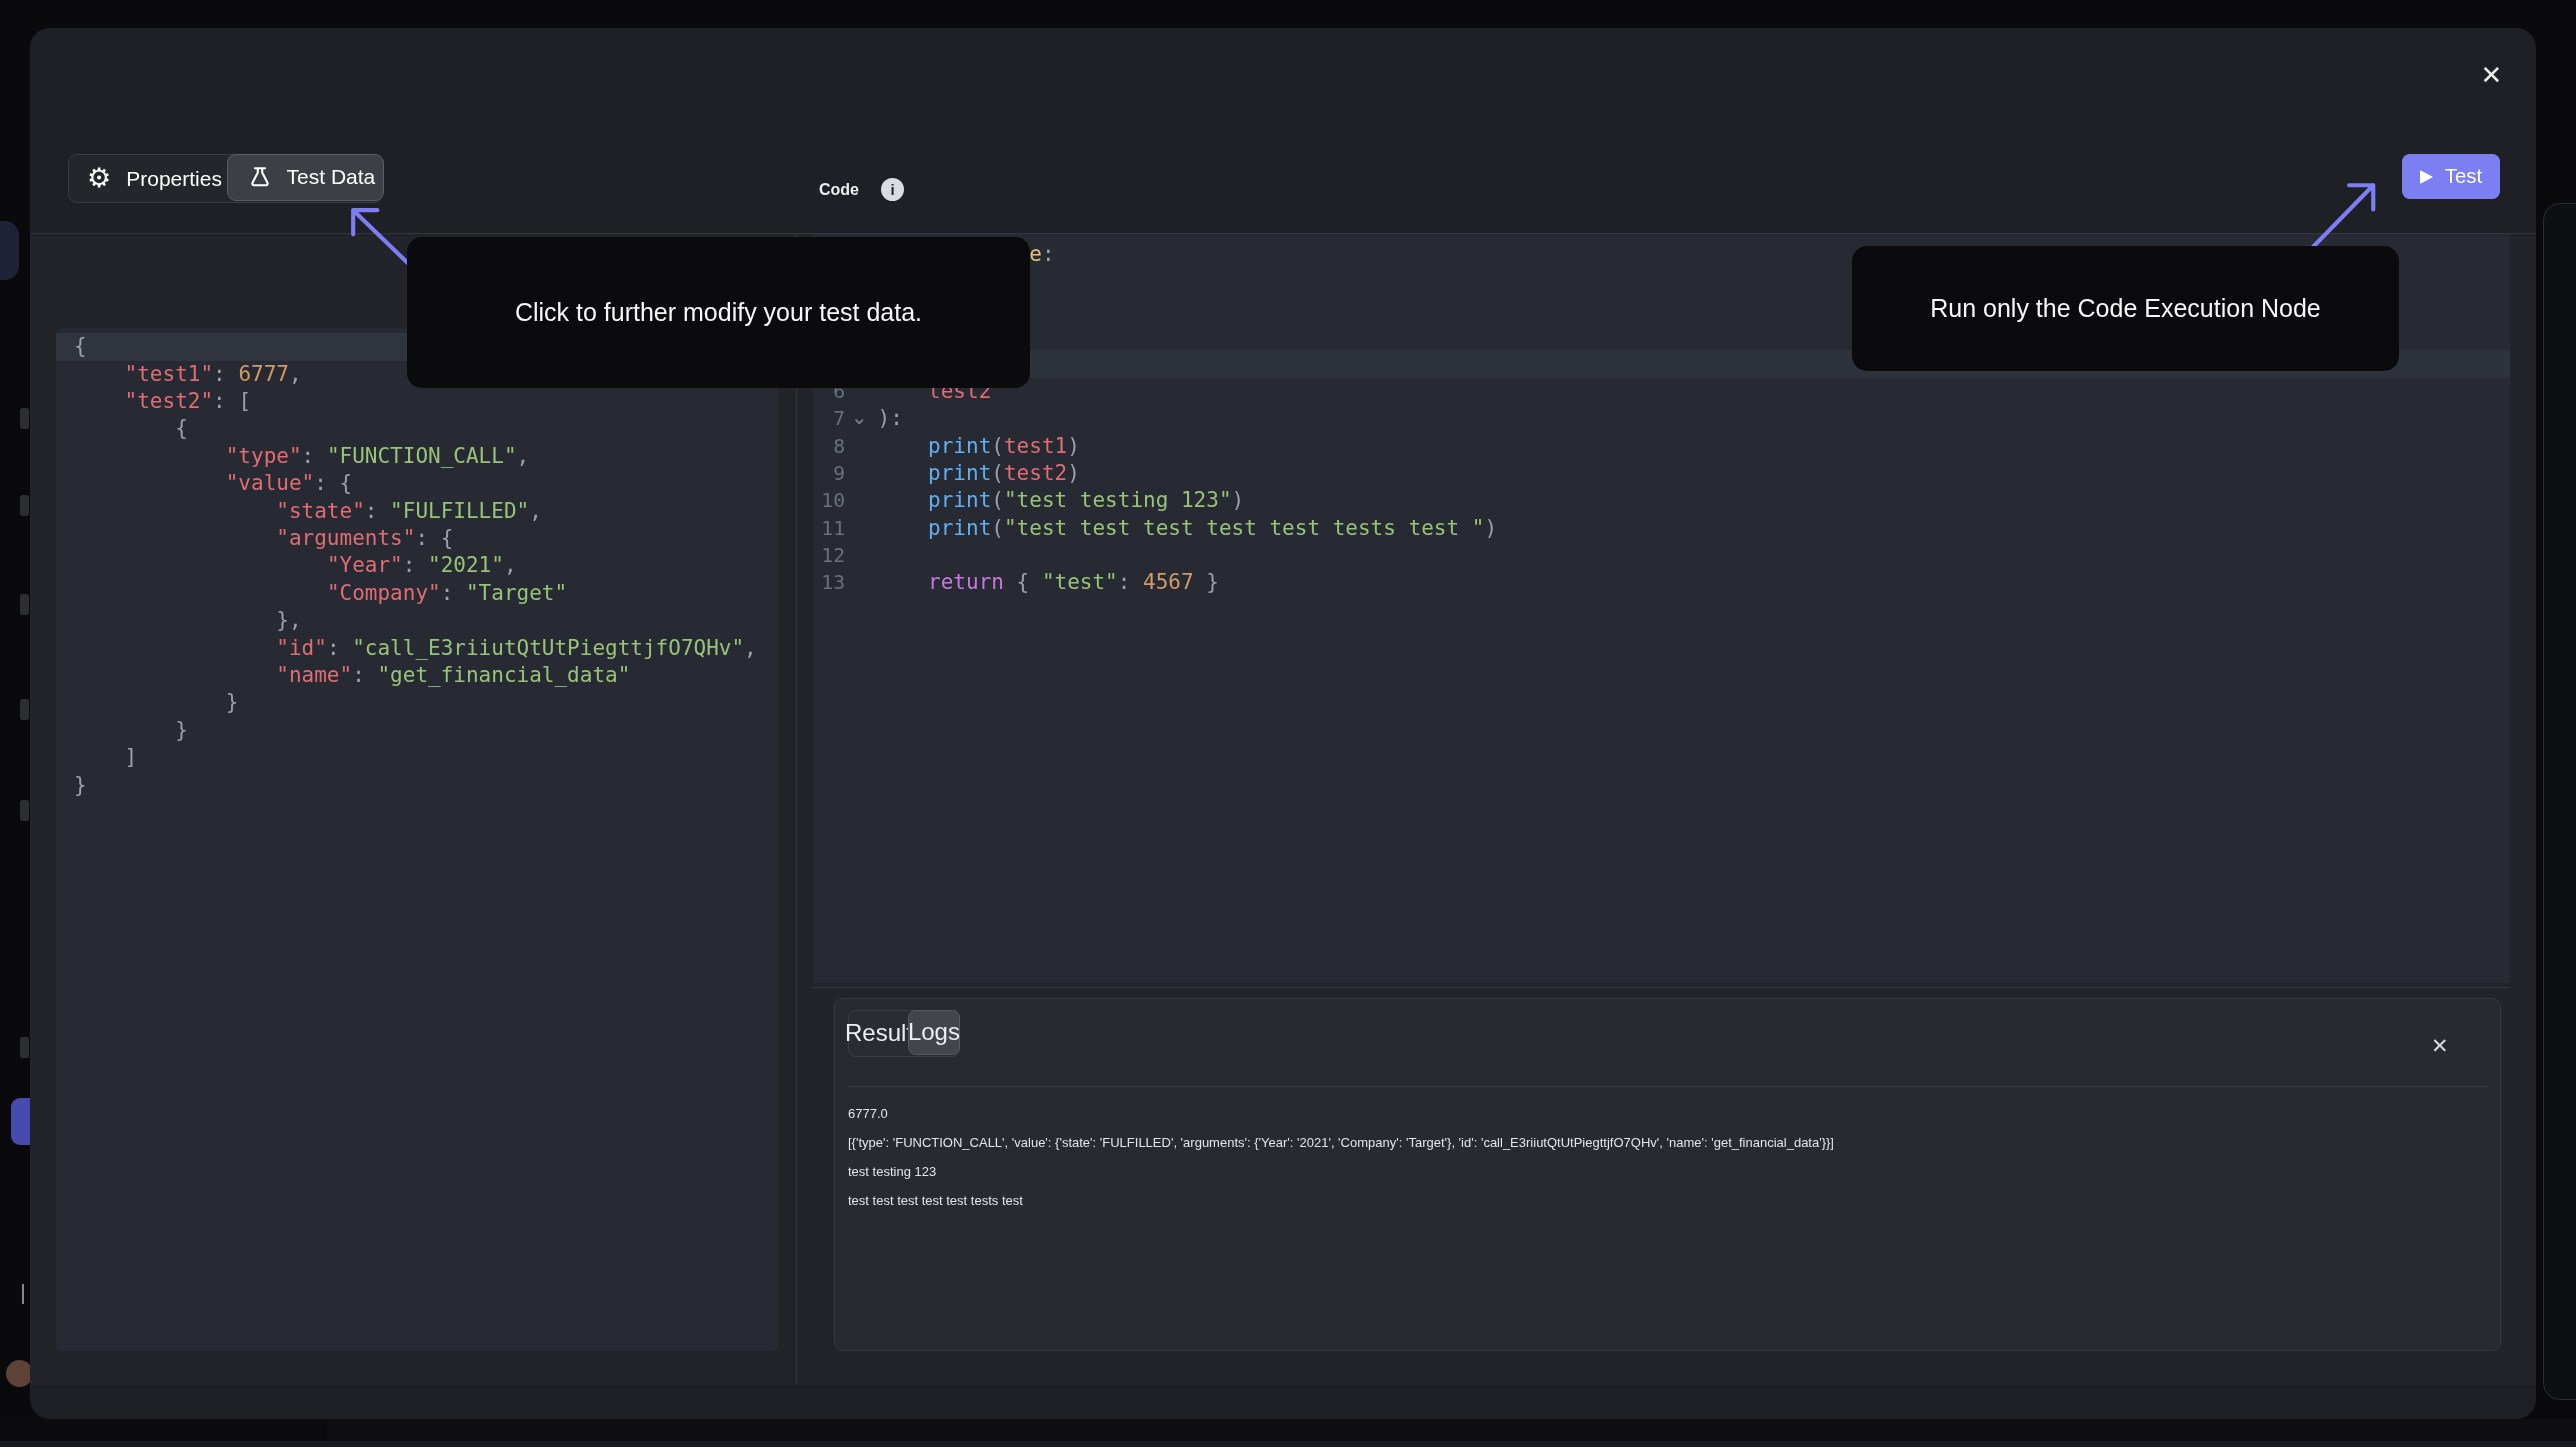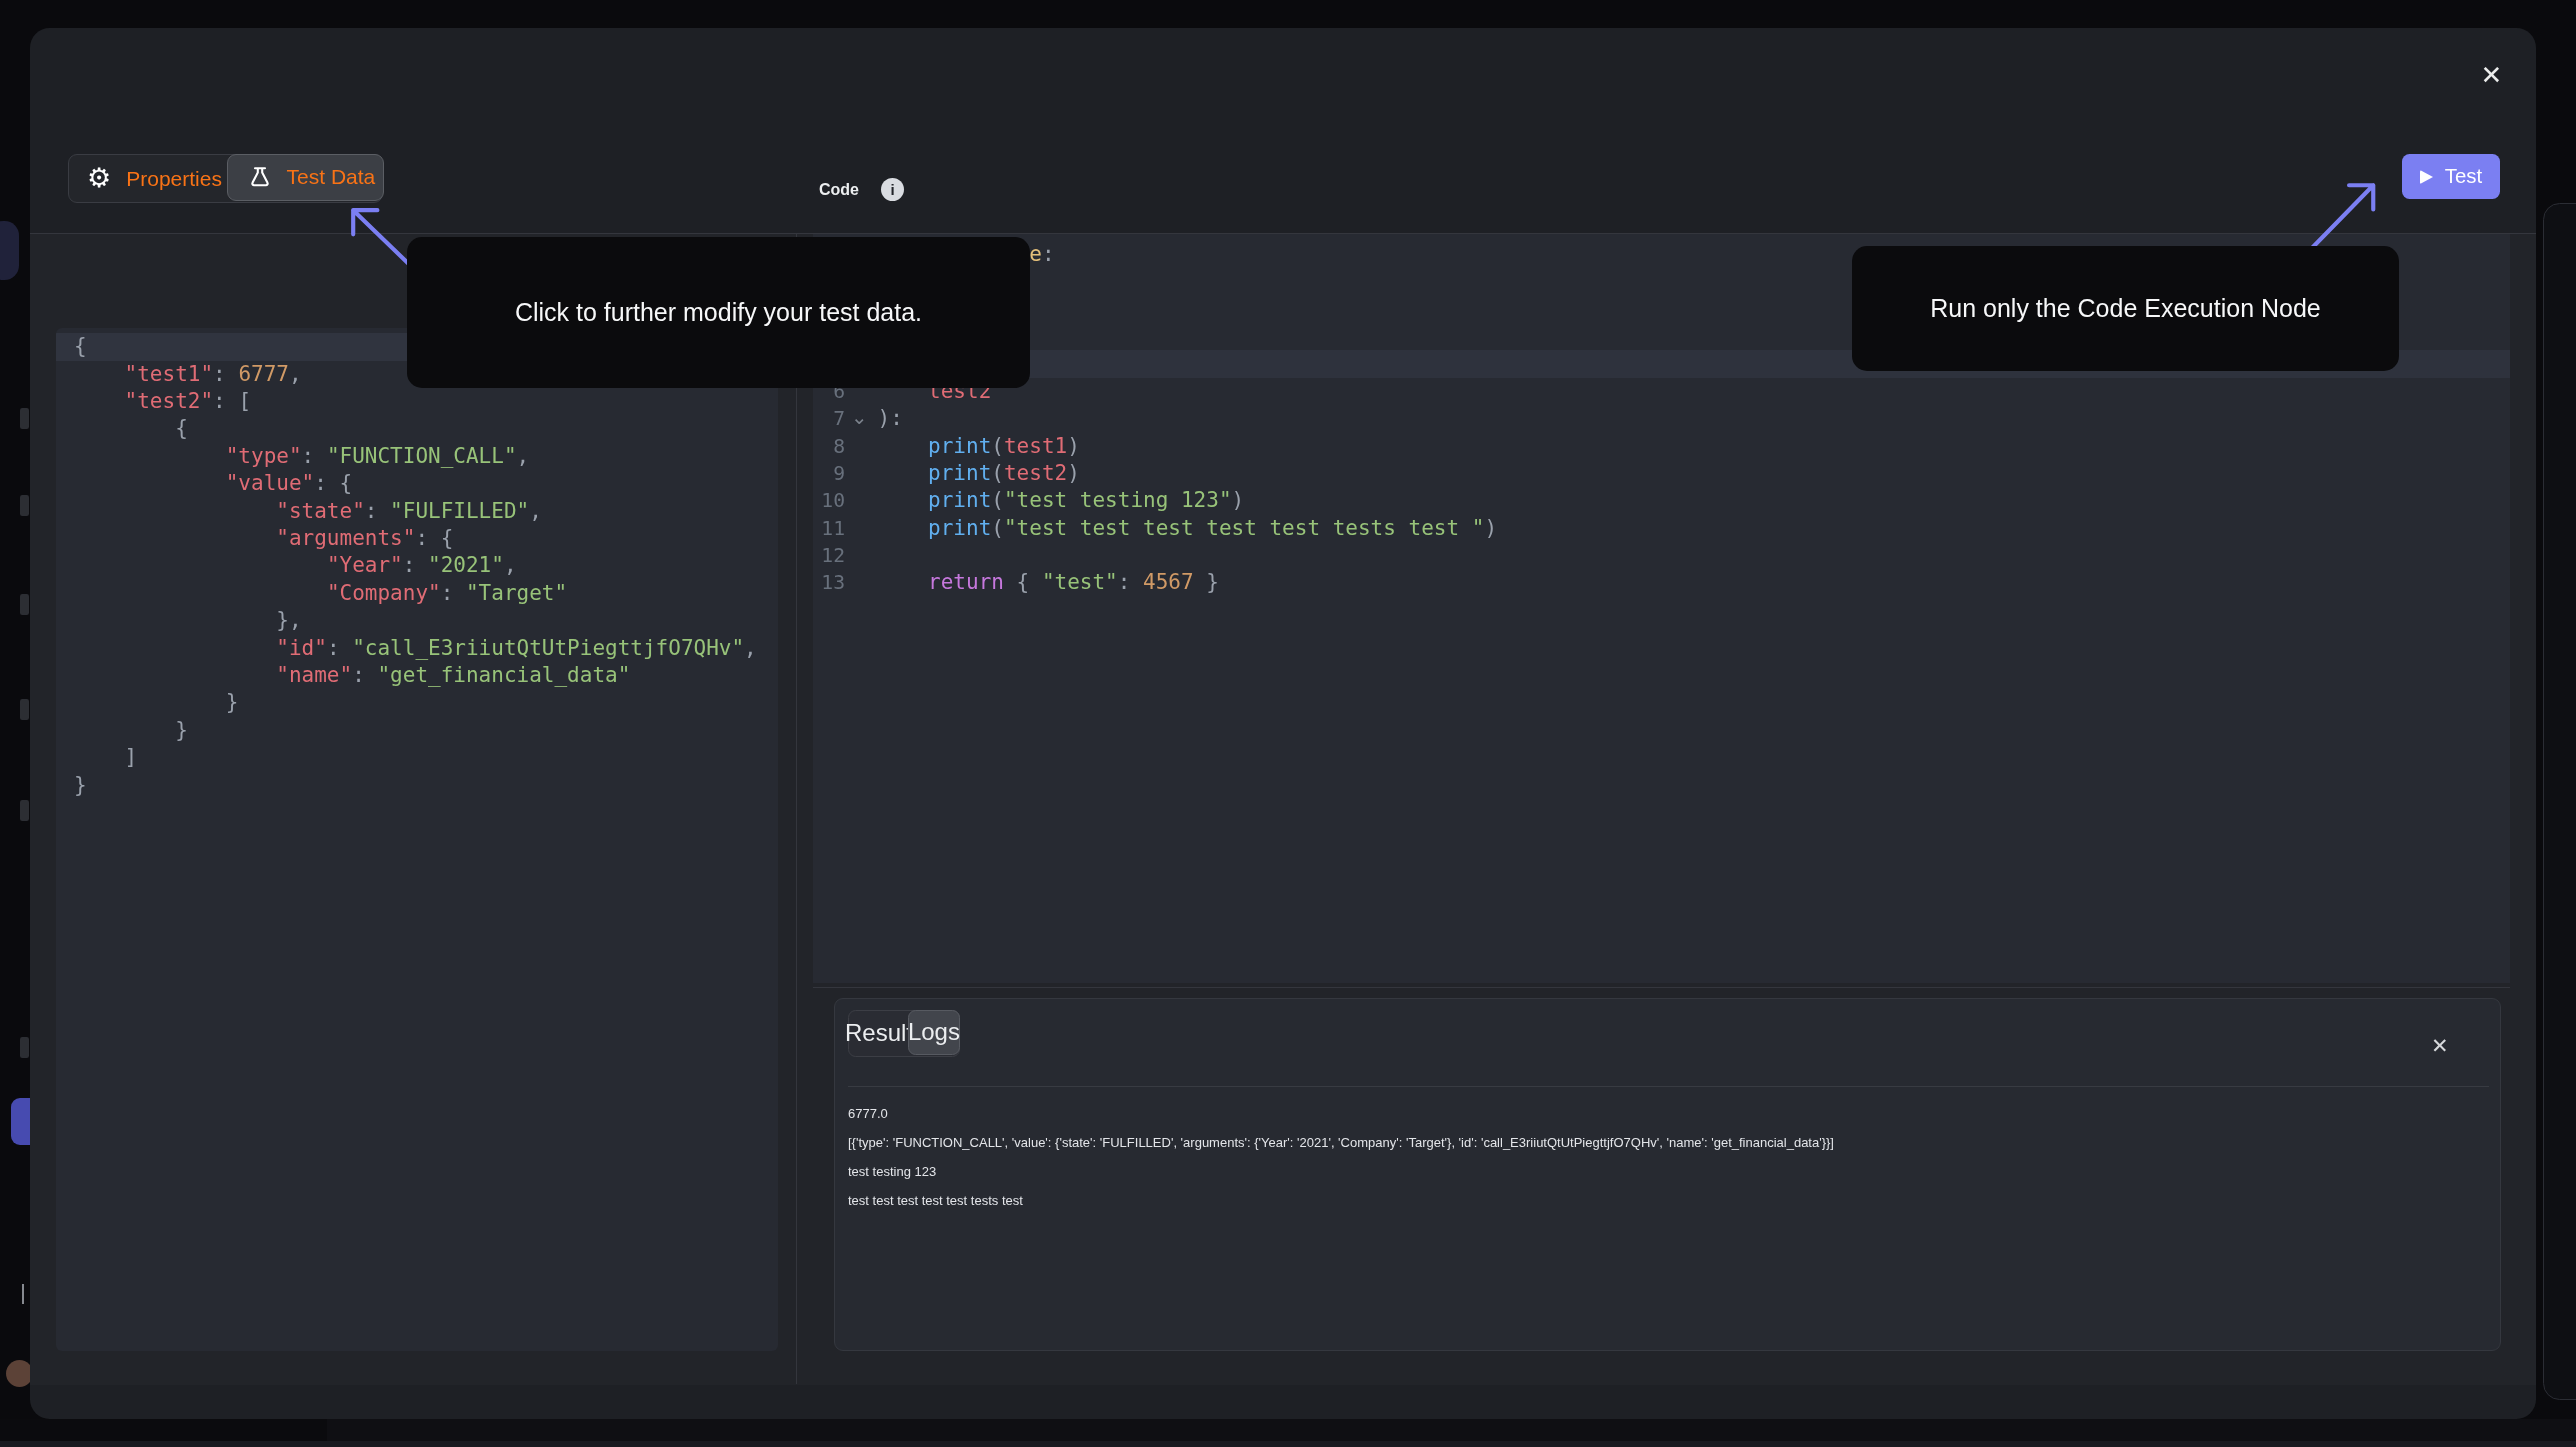--- a/index.html
+++ b/index.html
@@ -27,21 +27,21 @@
   .v-divider{left:766px;top:205px;width:0.8px;height:1151px;background:#34363d;}
   .h-divider2{left:783px;top:959px;width:1697px;height:0.8px;background:#34363d;}
 
   .close-btn{width:33px;height:33px;display:flex;align-items:center;justify-content:center;
              color:#eceded;font-size:26px;cursor:pointer;}
 
   
   .tabgroup{left:38px;top:126px;width:315px;height:49px;border-radius:9px;
             background:#24262b;border:1.1px solid #3a3c43;display:flex;box-sizing:border-box;}
   .tab{flex:none;display:flex;align-items:center;height:100%;box-sizing:border-box;}
-  .tab .lbl{font-size:21px;color:#f97316;}
+  .tab .lbl{font-size:21px;color:#ffffff;}
   .tab-props{width:159px;padding-left:18px;}
   .tab-props .lbl{margin-left:15px;}
   .tab-test{width:157px;background:#3c3f45;border:1.1px solid #5b5e64;border-radius:9px;
             margin:-1.1px;padding-left:19.7px;}
   .tab-test .lbl{margin-left:15px;}
   .gear{font-size:27px;color:#ffffff;line-height:1;}
 
   
   .editor{background:#272a32;overflow:hidden;}
   .jsonp{left:26px;top:300px;width:722px;height:1023px;border-radius:6px;}

